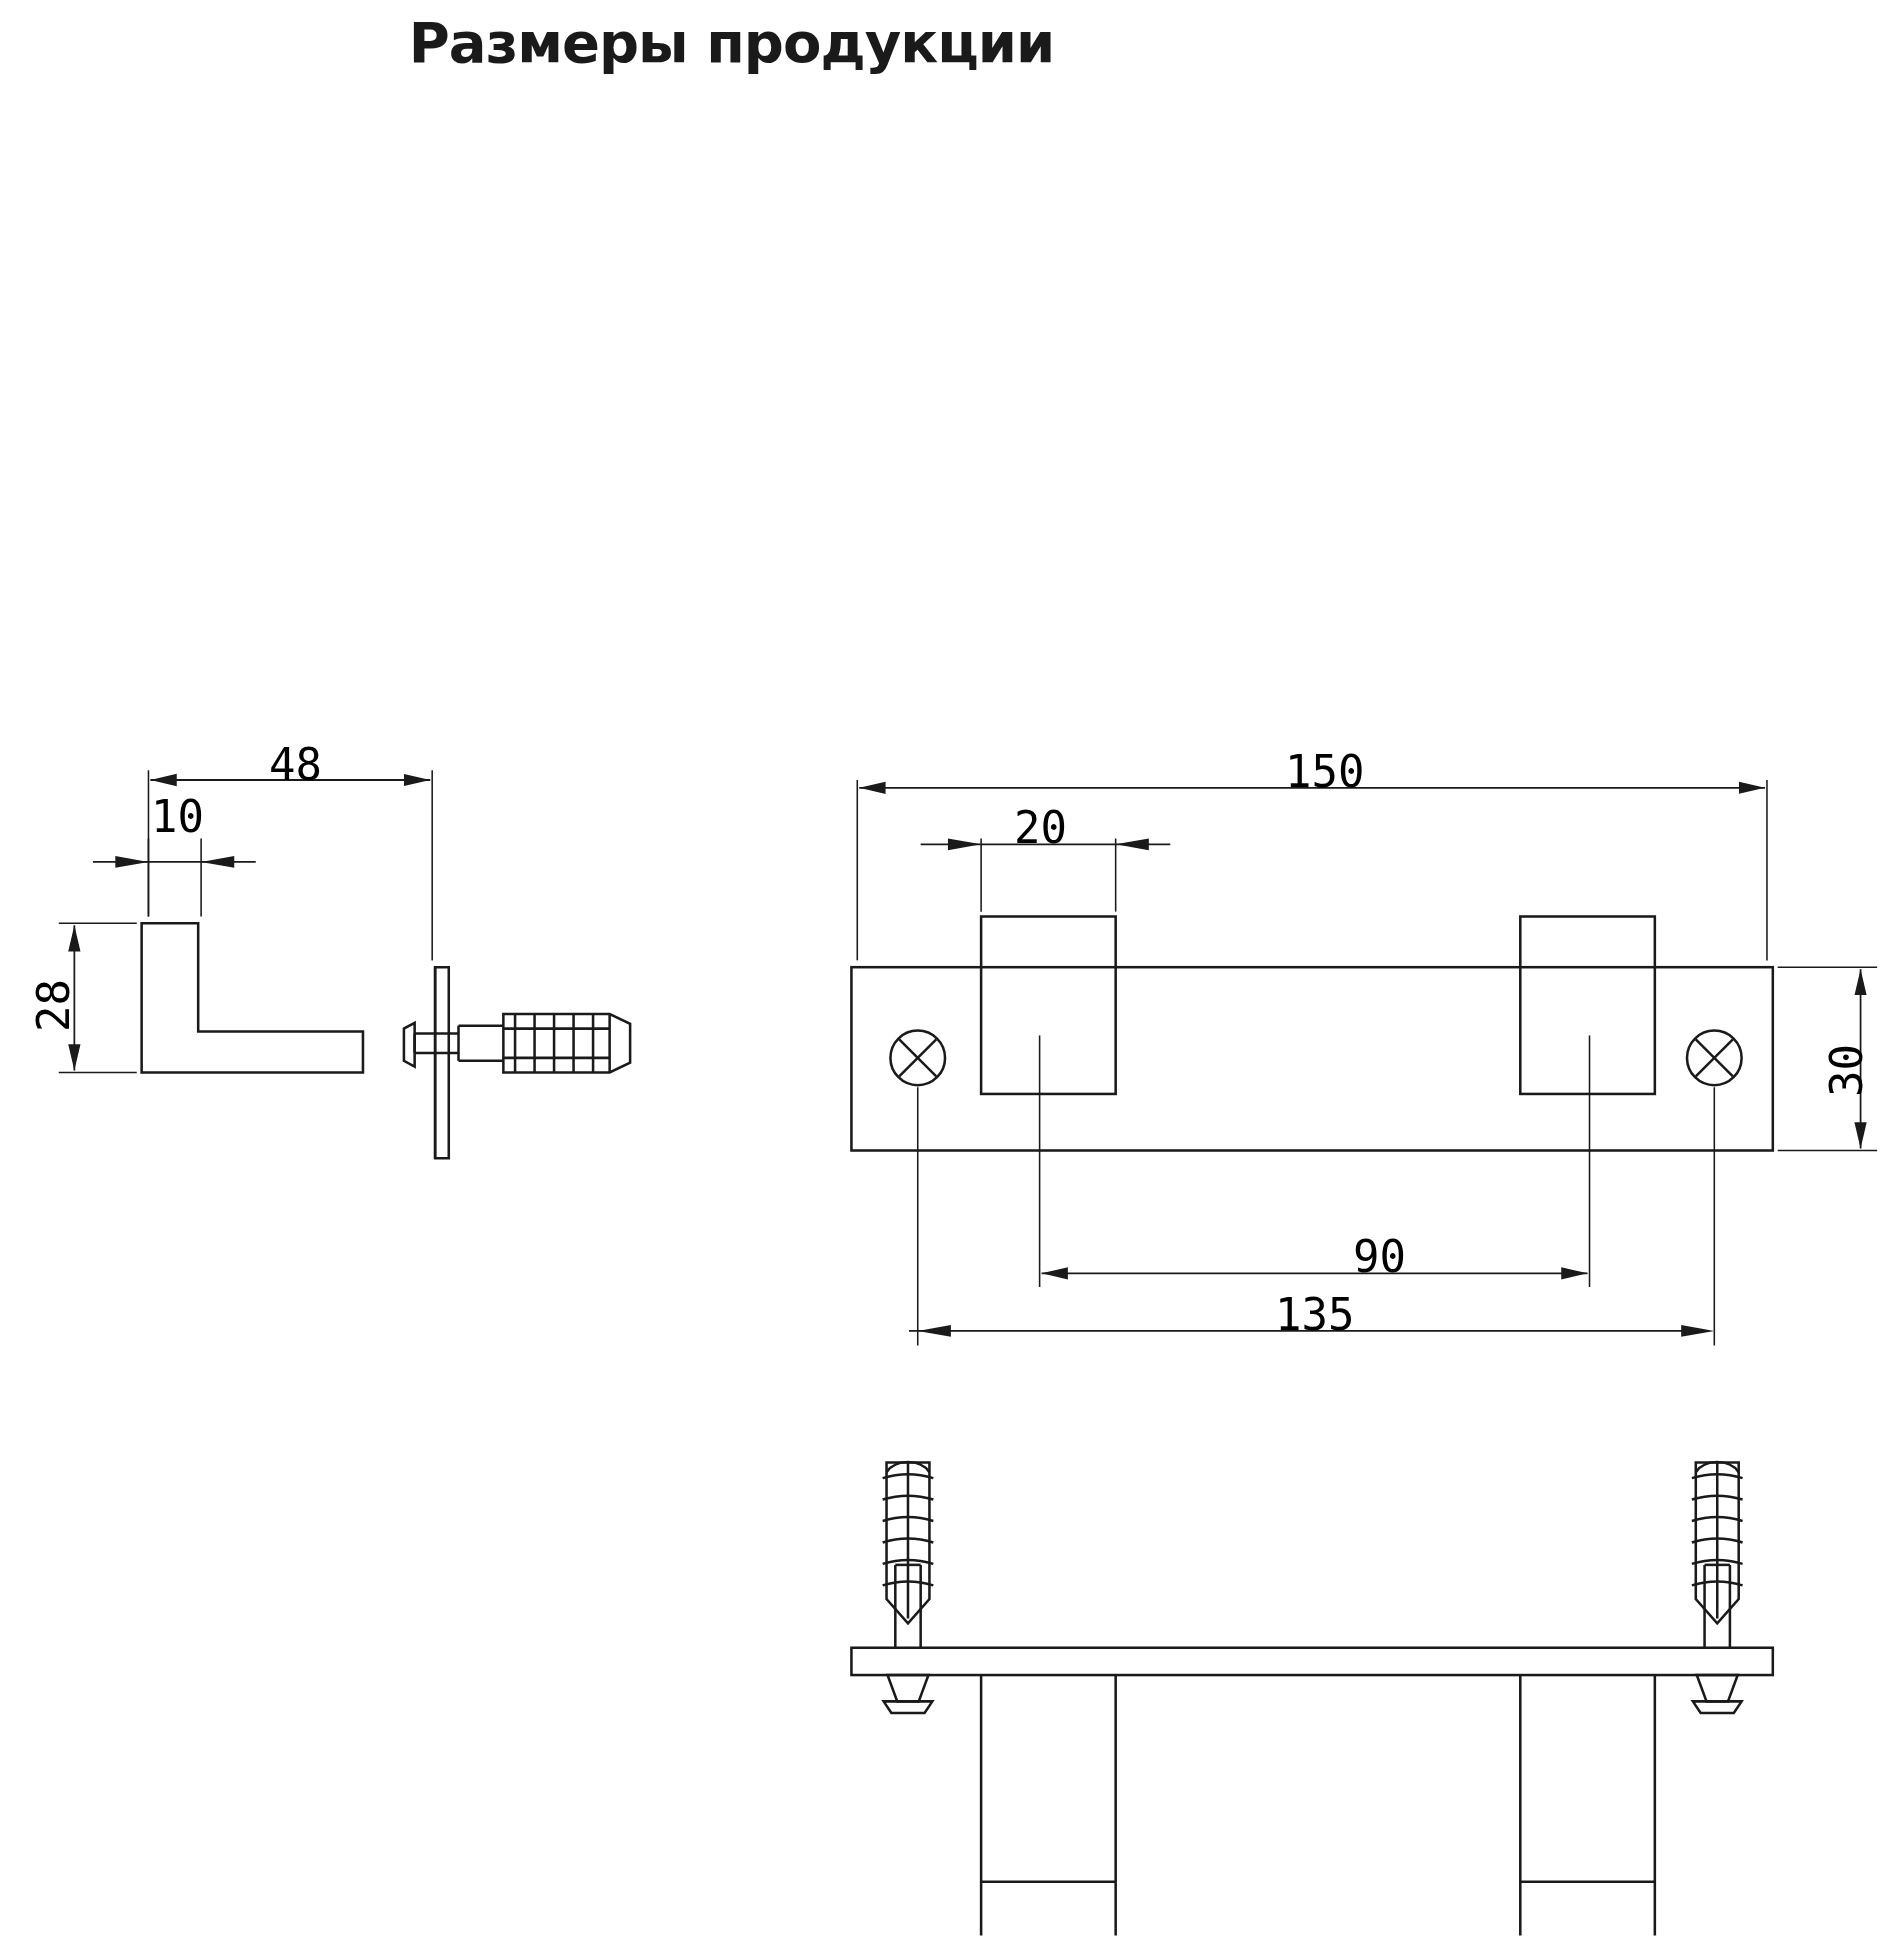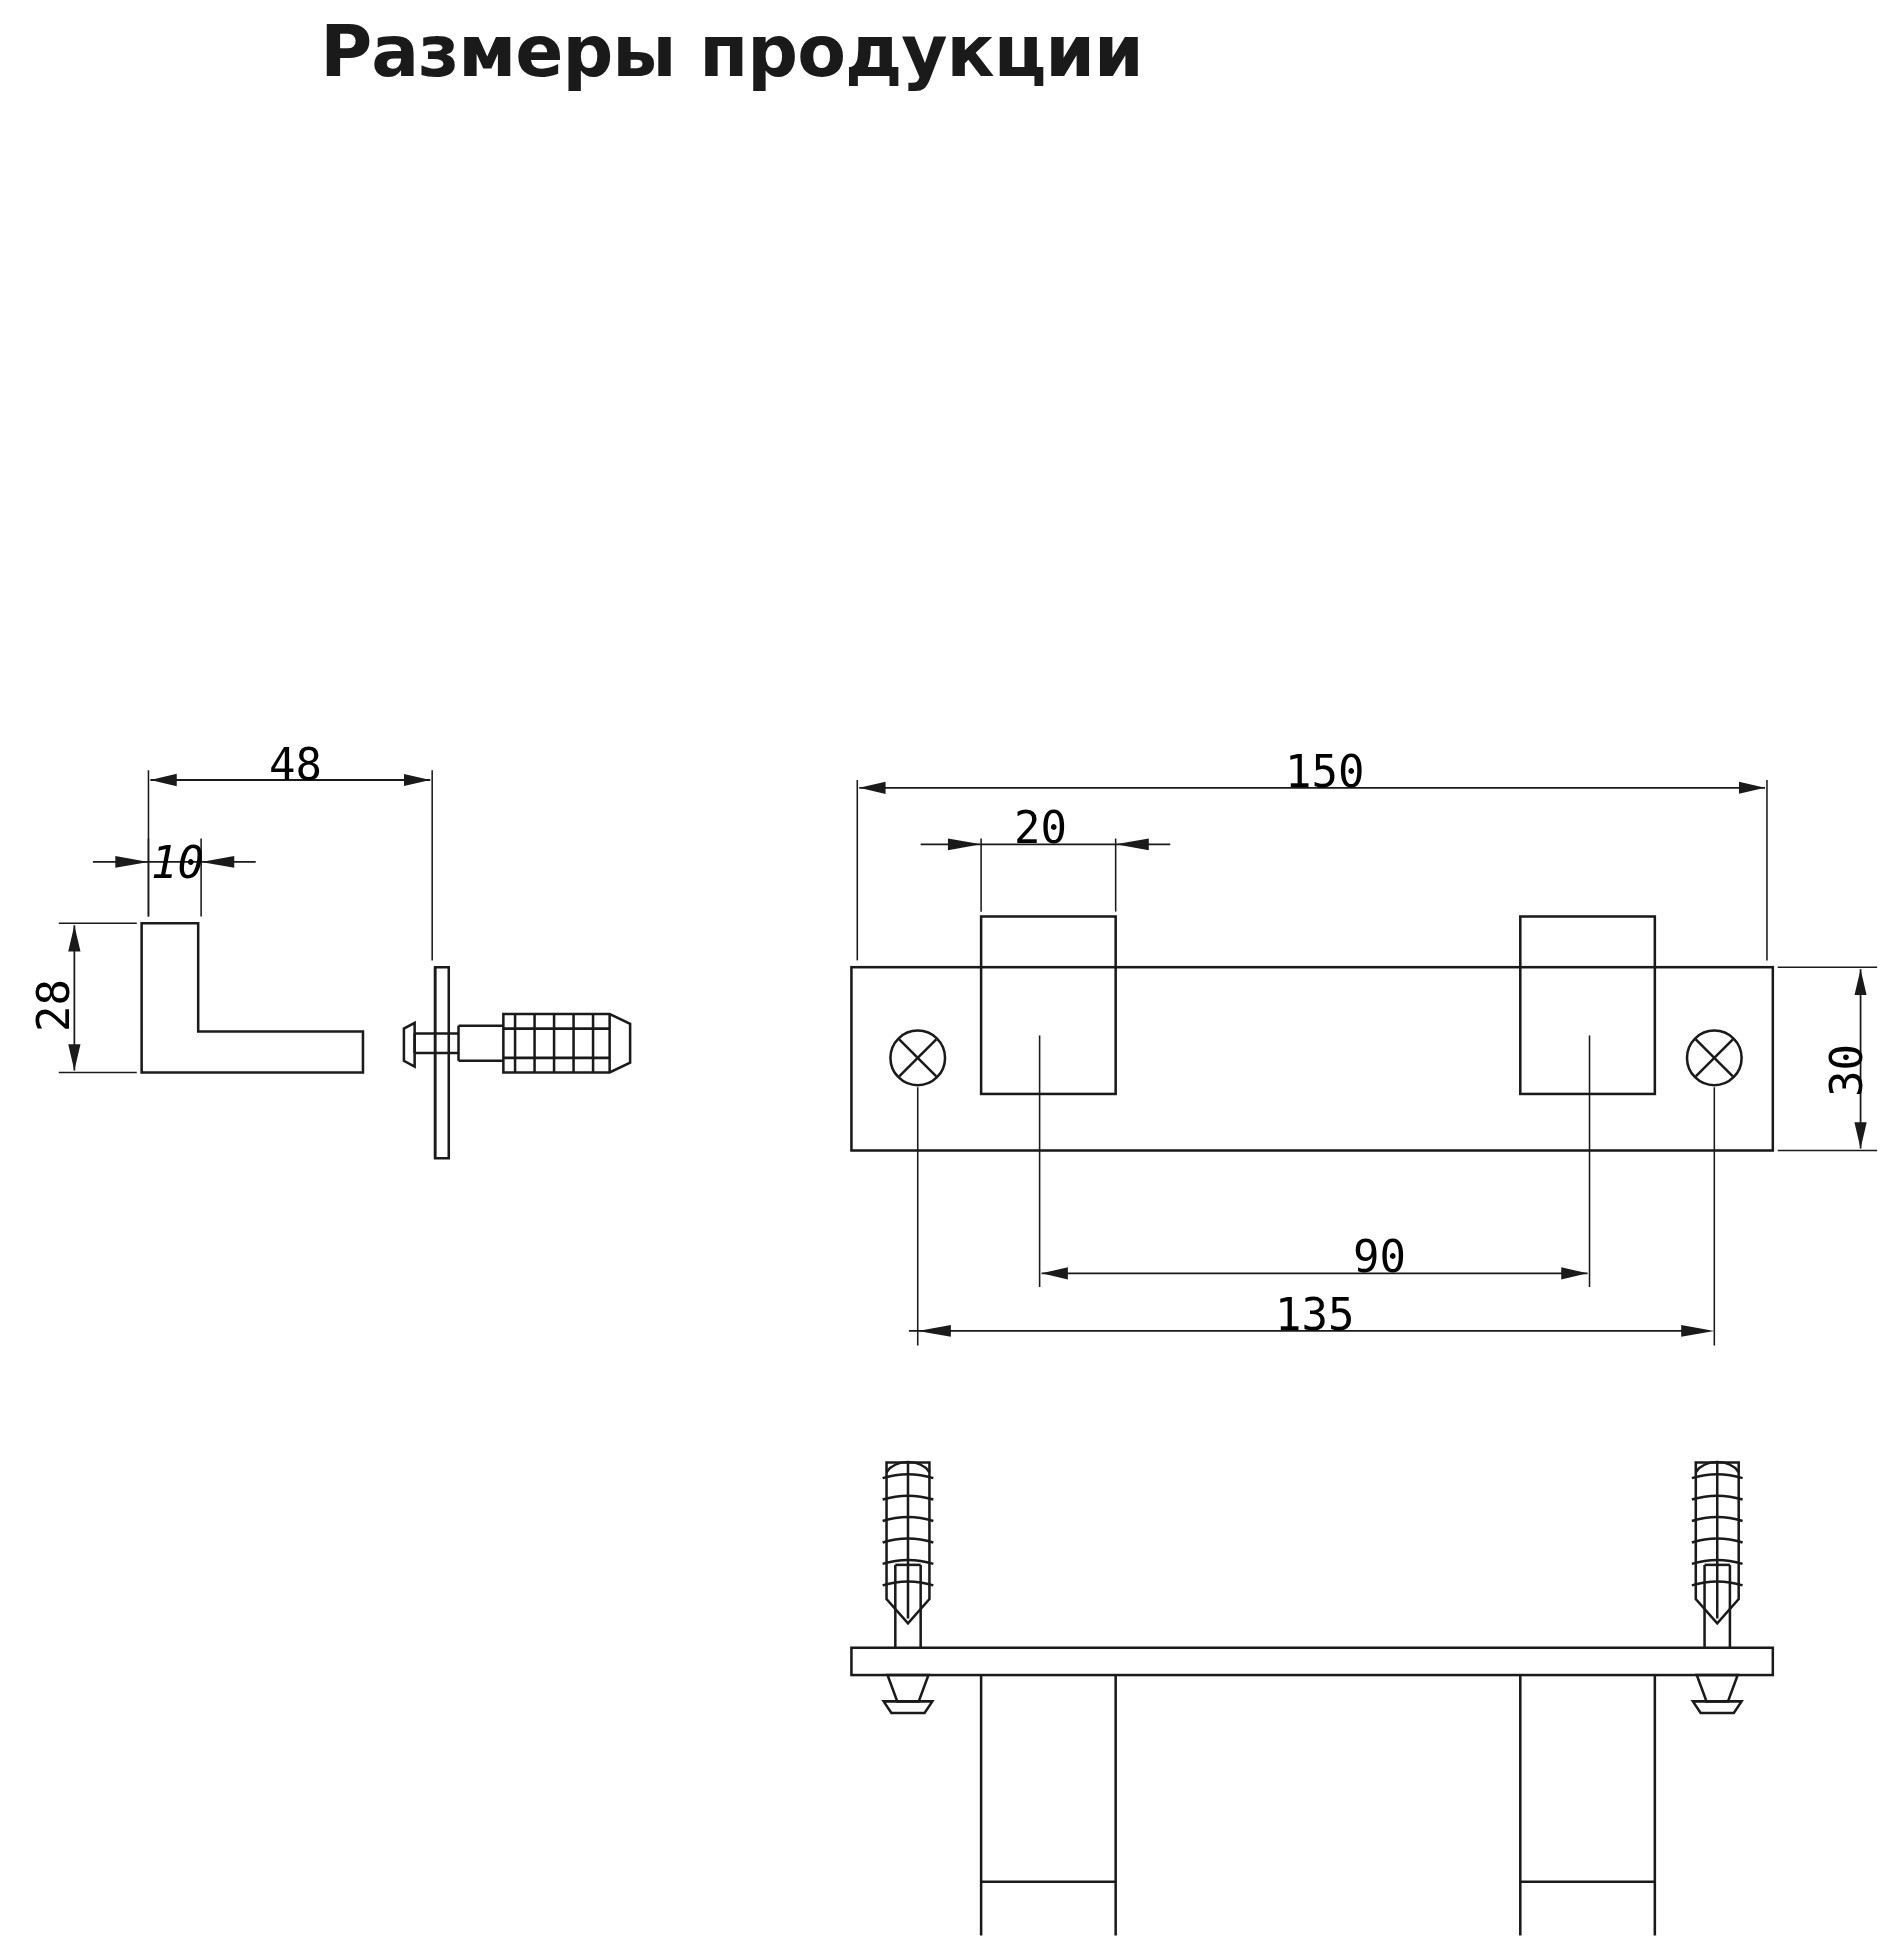--- a/index.html
+++ b/index.html
@@ -14,21 +14,21 @@
     font-family: "Liberation Sans", sans-serif;
     color: #000000;
     overflow: hidden;
   }
   #page-title {
     position: absolute;
     left: 0;
     top: 9.8px;
     width: 1463px;
     text-align: center;
-    font-size: 71px;
+    font-size: 56px;
     font-weight: bold;
     letter-spacing: -1px;
     font-family: "DejaVu Sans", sans-serif;
     color: #1a1a1a;
   }
   #drawing {
     position: absolute;
     left: 0;
     top: 0;
     width: 1893px;
@@ -201,21 +201,21 @@
         <path d="M1748,1605 L1774,1605"></path>
         <path d="M1740,1718 L1782,1718 L1772,1745 L1750,1745 Z"></path>
         <path d="M1736,1745 L1786,1745 L1778,1757 L1744,1757 Z"></path>
       </g>
     </g>
   </g>
 </svg>
 
 <div class="dim-label" style="left:269px; top:739px;">48</div>
 
-<div class="dim-label" style="left:151px; top:837px;font-style:italic;">10</div>
+<div class="dim-label" style="left:151px; top:791px;">10</div>
 
 <div class="dim-label vert" style="left:27px; top:980px; transform:rotate(-90deg);">28</div>
 
 <div class="dim-label" style="left:1285px; top:746px;text-align:right;">150</div>
 
 <div class="dim-label" style="left:1014px; top:802px;text-align:center;">20</div>
 
 <div class="dim-label vert" style="left:1820px; top:1045px; transform:rotate(-90deg);">30</div>
 
 <div class="dim-label" style="left:1353px; top:1231px;">90</div>

